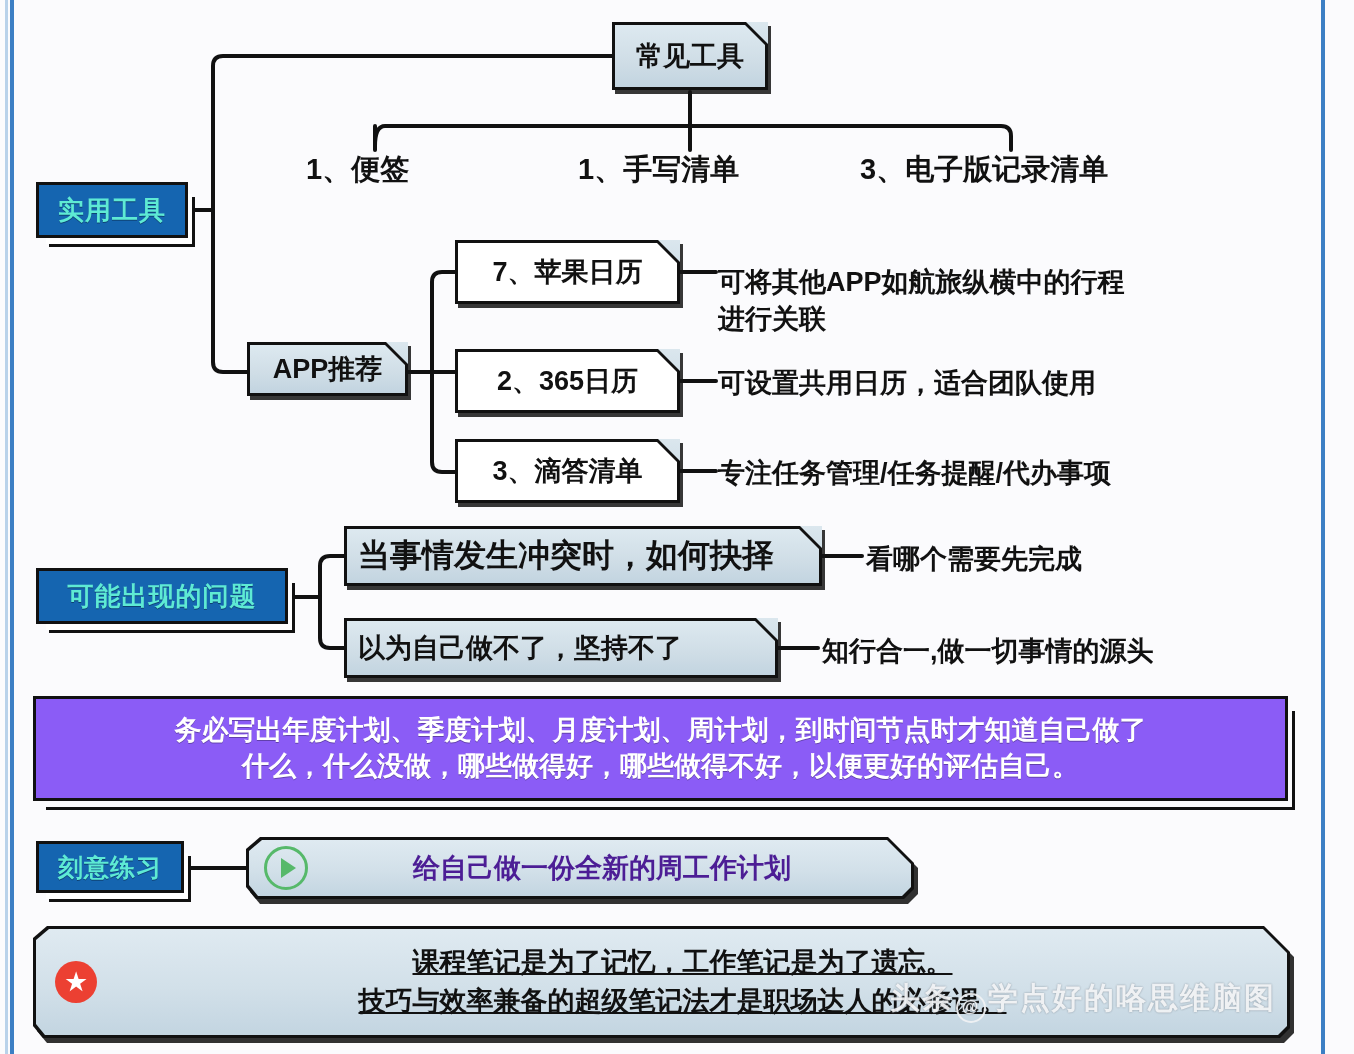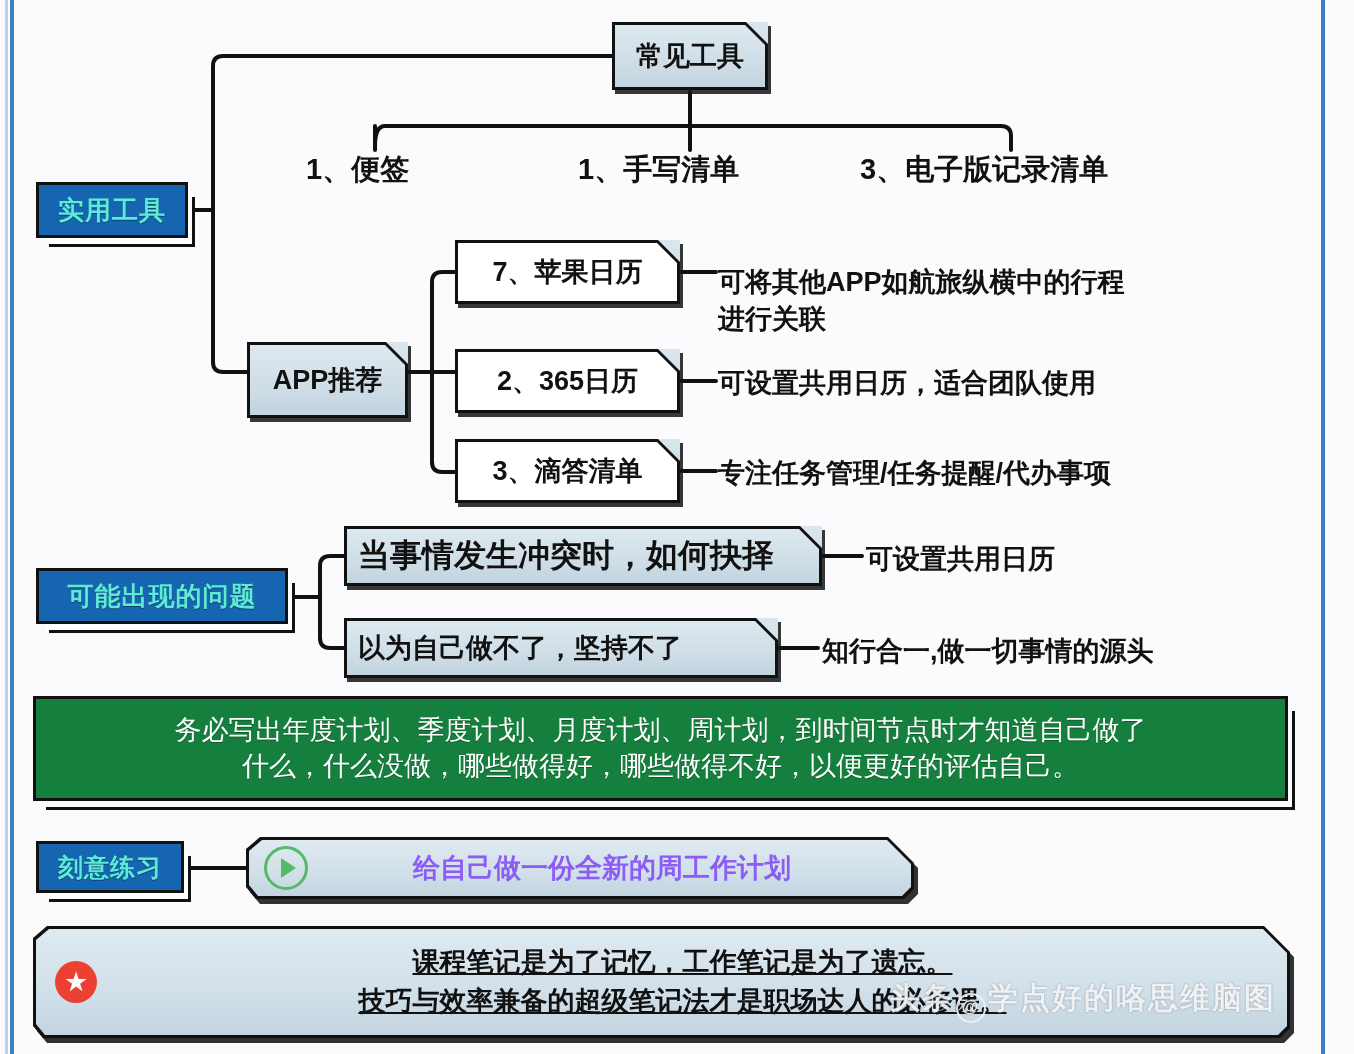--- a/index.html
+++ b/index.html
@@ -66,21 +66,21 @@
 
   
   .fold-fill.white{background:#ffffff;}
 
   
   .free-text{position:absolute;font-weight:bold;color:#111;white-space:nowrap;}
 
   
   .banner{
     position:absolute;box-sizing:border-box;
-    background:#15803d;border:3px solid #111;color:#fff;font-weight:normal;
+    background:#8b5cf6;border:3px solid #111;color:#fff;font-weight:bold;
     box-shadow:7px 9px 0 -3px #fbfbfd, 10px 12px 0 -3px #111;
     display:flex;align-items:center;justify-content:center;text-align:center;
     line-height:1.32;padding:8px 18px;
     text-shadow:0 1px 0 rgba(0,0,0,.3);
   }
 
   
   .panel{
     position:absolute;box-sizing:border-box;
     filter:drop-shadow(4px 5px 0 rgba(20,20,20,.88));
@@ -166,21 +166,21 @@
   </div>
 
   <div class="free-text" style="left:306px;top:150px;font-size:29px;">1、便签</div>
   <div class="free-text" style="left:578px;top:150px;font-size:29px;">1、手写清单</div>
   <div class="free-text" style="left:860px;top:150px;font-size:29px;">3、电子版记录清单</div>
 
   <div class="node blue-node" style="left:36px;top:182px;width:152px;height:56px;font-size:26px;">
     <span>实用工具</span>
   </div>
 
-  <div class="node fold-node" style="left:247px;top:342px;width:161px;height:76px;">
+  <div class="node fold-node" style="left:247px;top:342px;width:161px;height:54px;">
     <div class="inner">
       <div class="fold-shape"></div>
       <div class="fold-fill"></div>
       <div class="fold-label" style="text-align:center;font-size:27px;">APP推荐</div>
     </div>
   </div>
 
   <div class="node fold-node" style="left:455px;top:240px;width:225px;height:64px;">
     <div class="inner">
       <div class="fold-shape"></div>
@@ -213,21 +213,21 @@
     <span>可能出现的问题</span>
   </div>
 
   <div class="node fold-node" style="left:344px;top:526px;width:478px;height:60px;">
     <div class="inner">
       <div class="fold-shape"></div>
       <div class="fold-fill"></div>
       <div class="fold-label" style="padding-left:14px;font-size:32px;">当事情发生冲突时，如何抉择</div>
     </div>
   </div>
-  <div class="free-text" style="left:866px;top:541px;font-size:27px;">可设置共用日历</div>
+  <div class="free-text" style="left:866px;top:541px;font-size:27px;">看哪个需要先完成</div>
 
   <div class="node fold-node" style="left:344px;top:618px;width:434px;height:60px;">
     <div class="inner">
       <div class="fold-shape"></div>
       <div class="fold-fill"></div>
       <div class="fold-label" style="padding-left:14px;font-size:27px;">以为自己做不了，坚持不了</div>
     </div>
   </div>
   <div class="free-text" style="left:822px;top:633px;font-size:27px;">知行合一,做一切事情的源头</div>
 
@@ -240,21 +240,21 @@
 
   <div class="node blue-node" style="left:36px;top:841px;width:148px;height:52px;font-size:25px;">
     <span>刻意练习</span>
   </div>
 
   <div class="panel" style="left:246px;top:837px;width:668px;height:62px;">
     <div class="pshape"></div>
     <div class="pfill"></div>
     <div class="pcontent" style="padding:0 18px;">
       <span class="play-icon"></span>
-      <span style="flex:1;text-align:center;font-size:27px;font-weight:bold;color:#8b5cf6;">给自己做一份全新的周工作计划</span>
+      <span style="flex:1;text-align:center;font-size:27px;font-weight:bold;color:#4c1d95;">给自己做一份全新的周工作计划</span>
     </div>
   </div>
 
   <div class="panel" style="left:33px;top:926px;width:1257px;height:112px;">
     <div class="pshape"></div>
     <div class="pfill"></div>
     <div class="pcontent" style="padding:0 22px;">
       <span class="star-icon">★</span>
       <span style="flex:1;text-align:center;font-size:27px;font-weight:bold;color:#111;line-height:1.45;text-decoration:underline;">
         <span style="display:block;">课程笔记是为了记忆，工作笔记是为了遗忘。</span>

